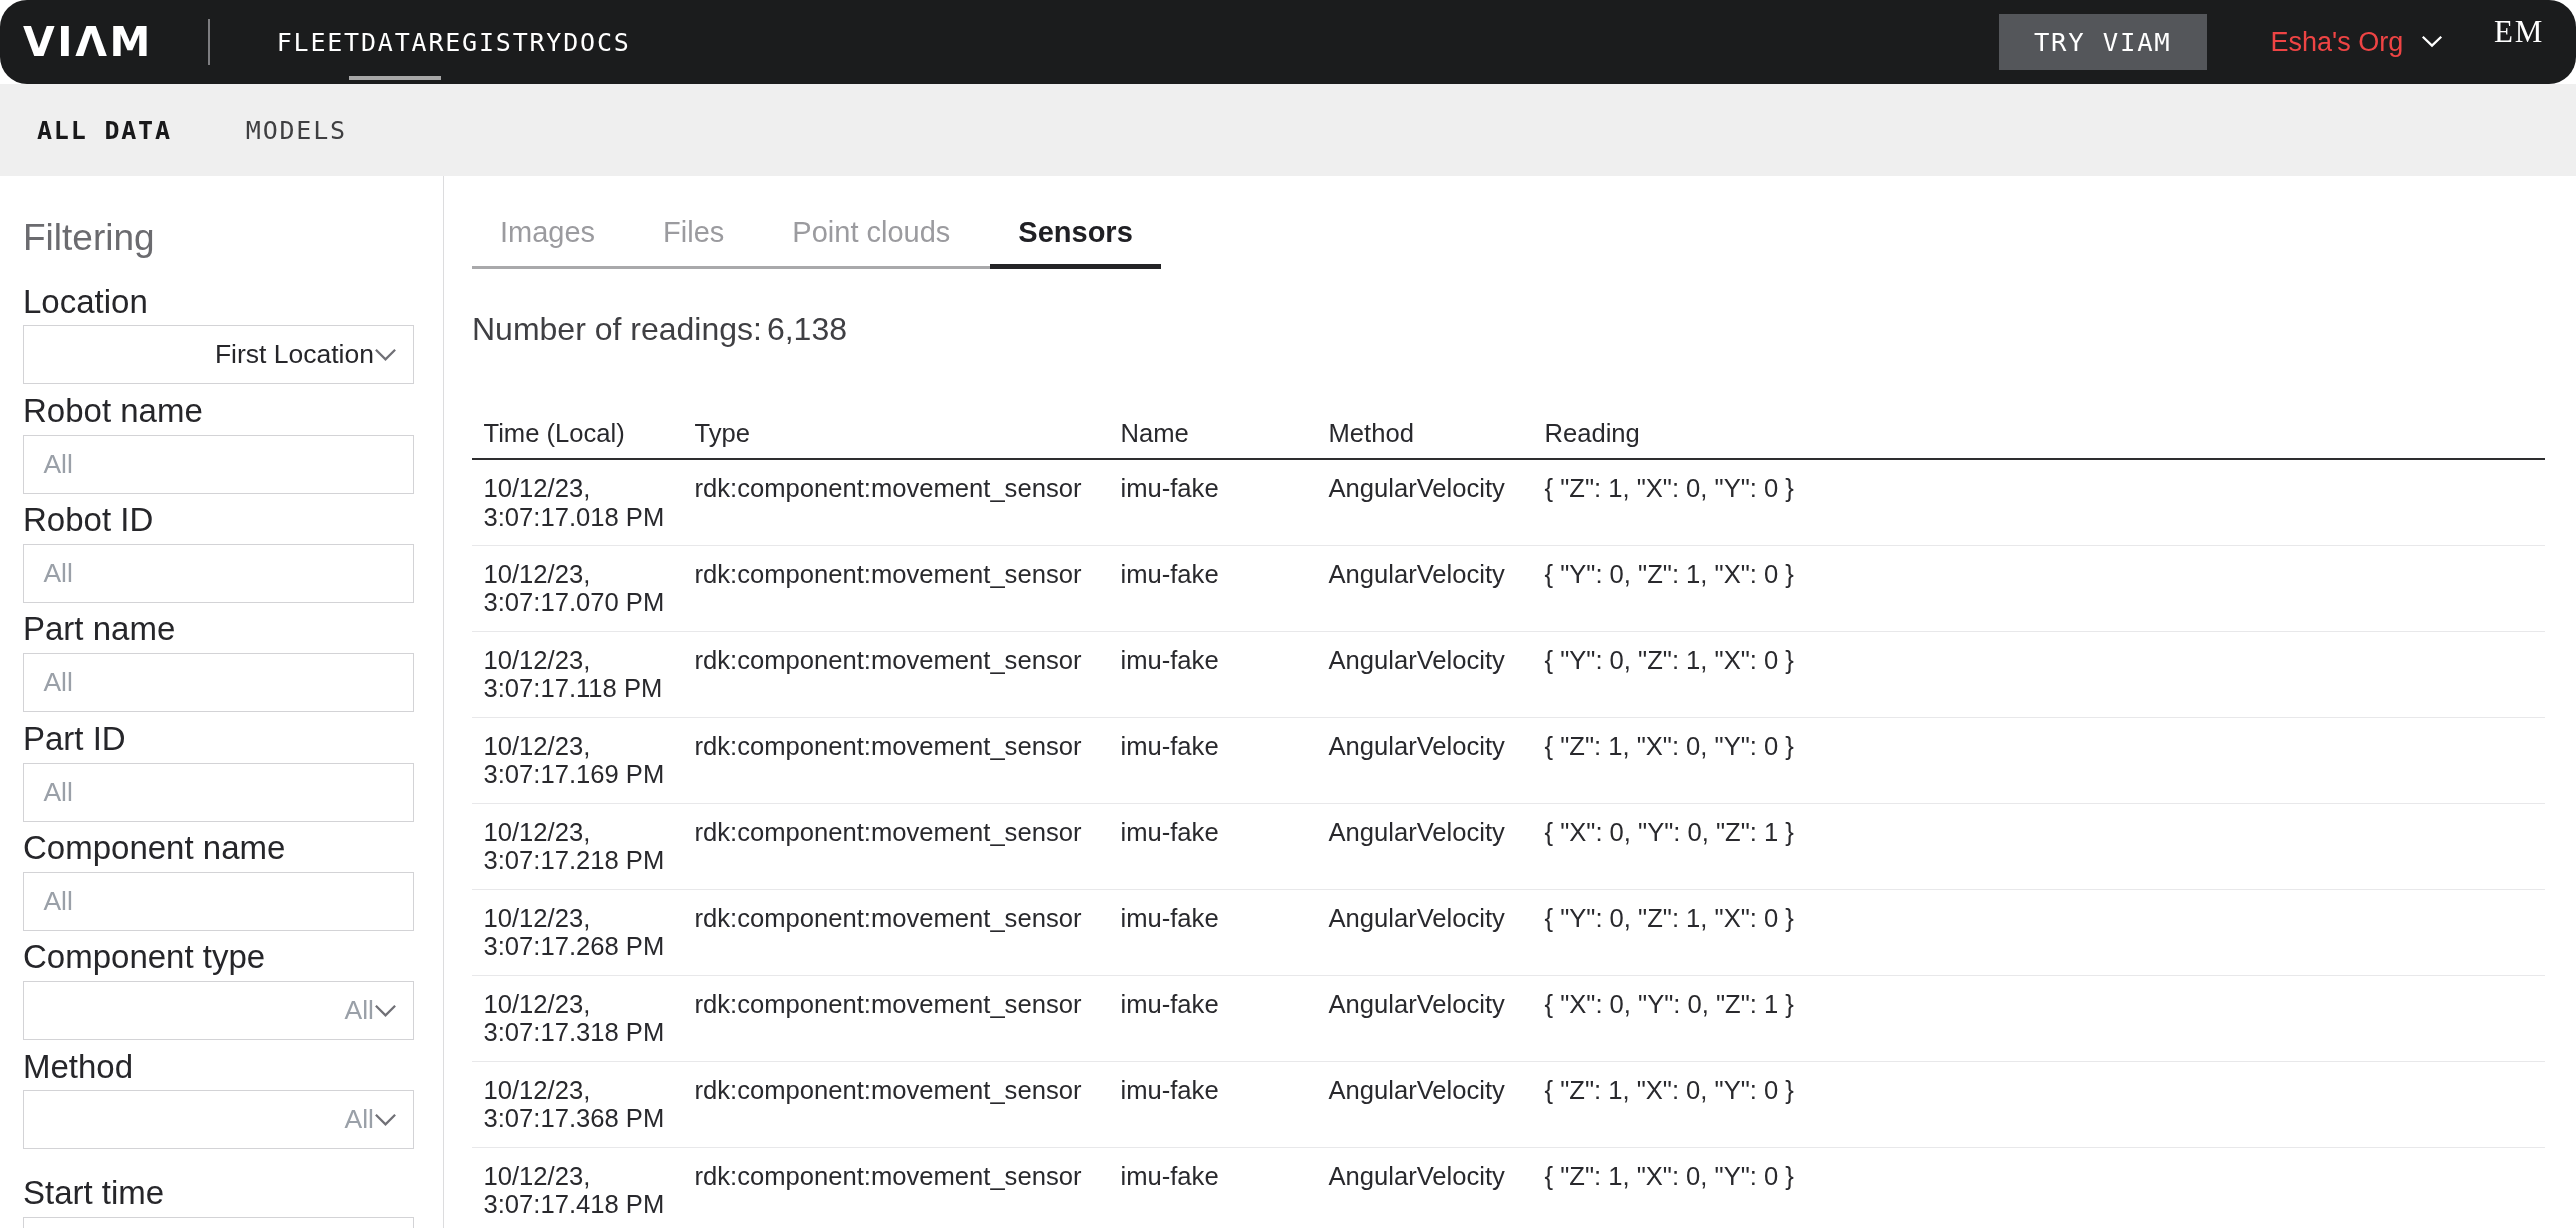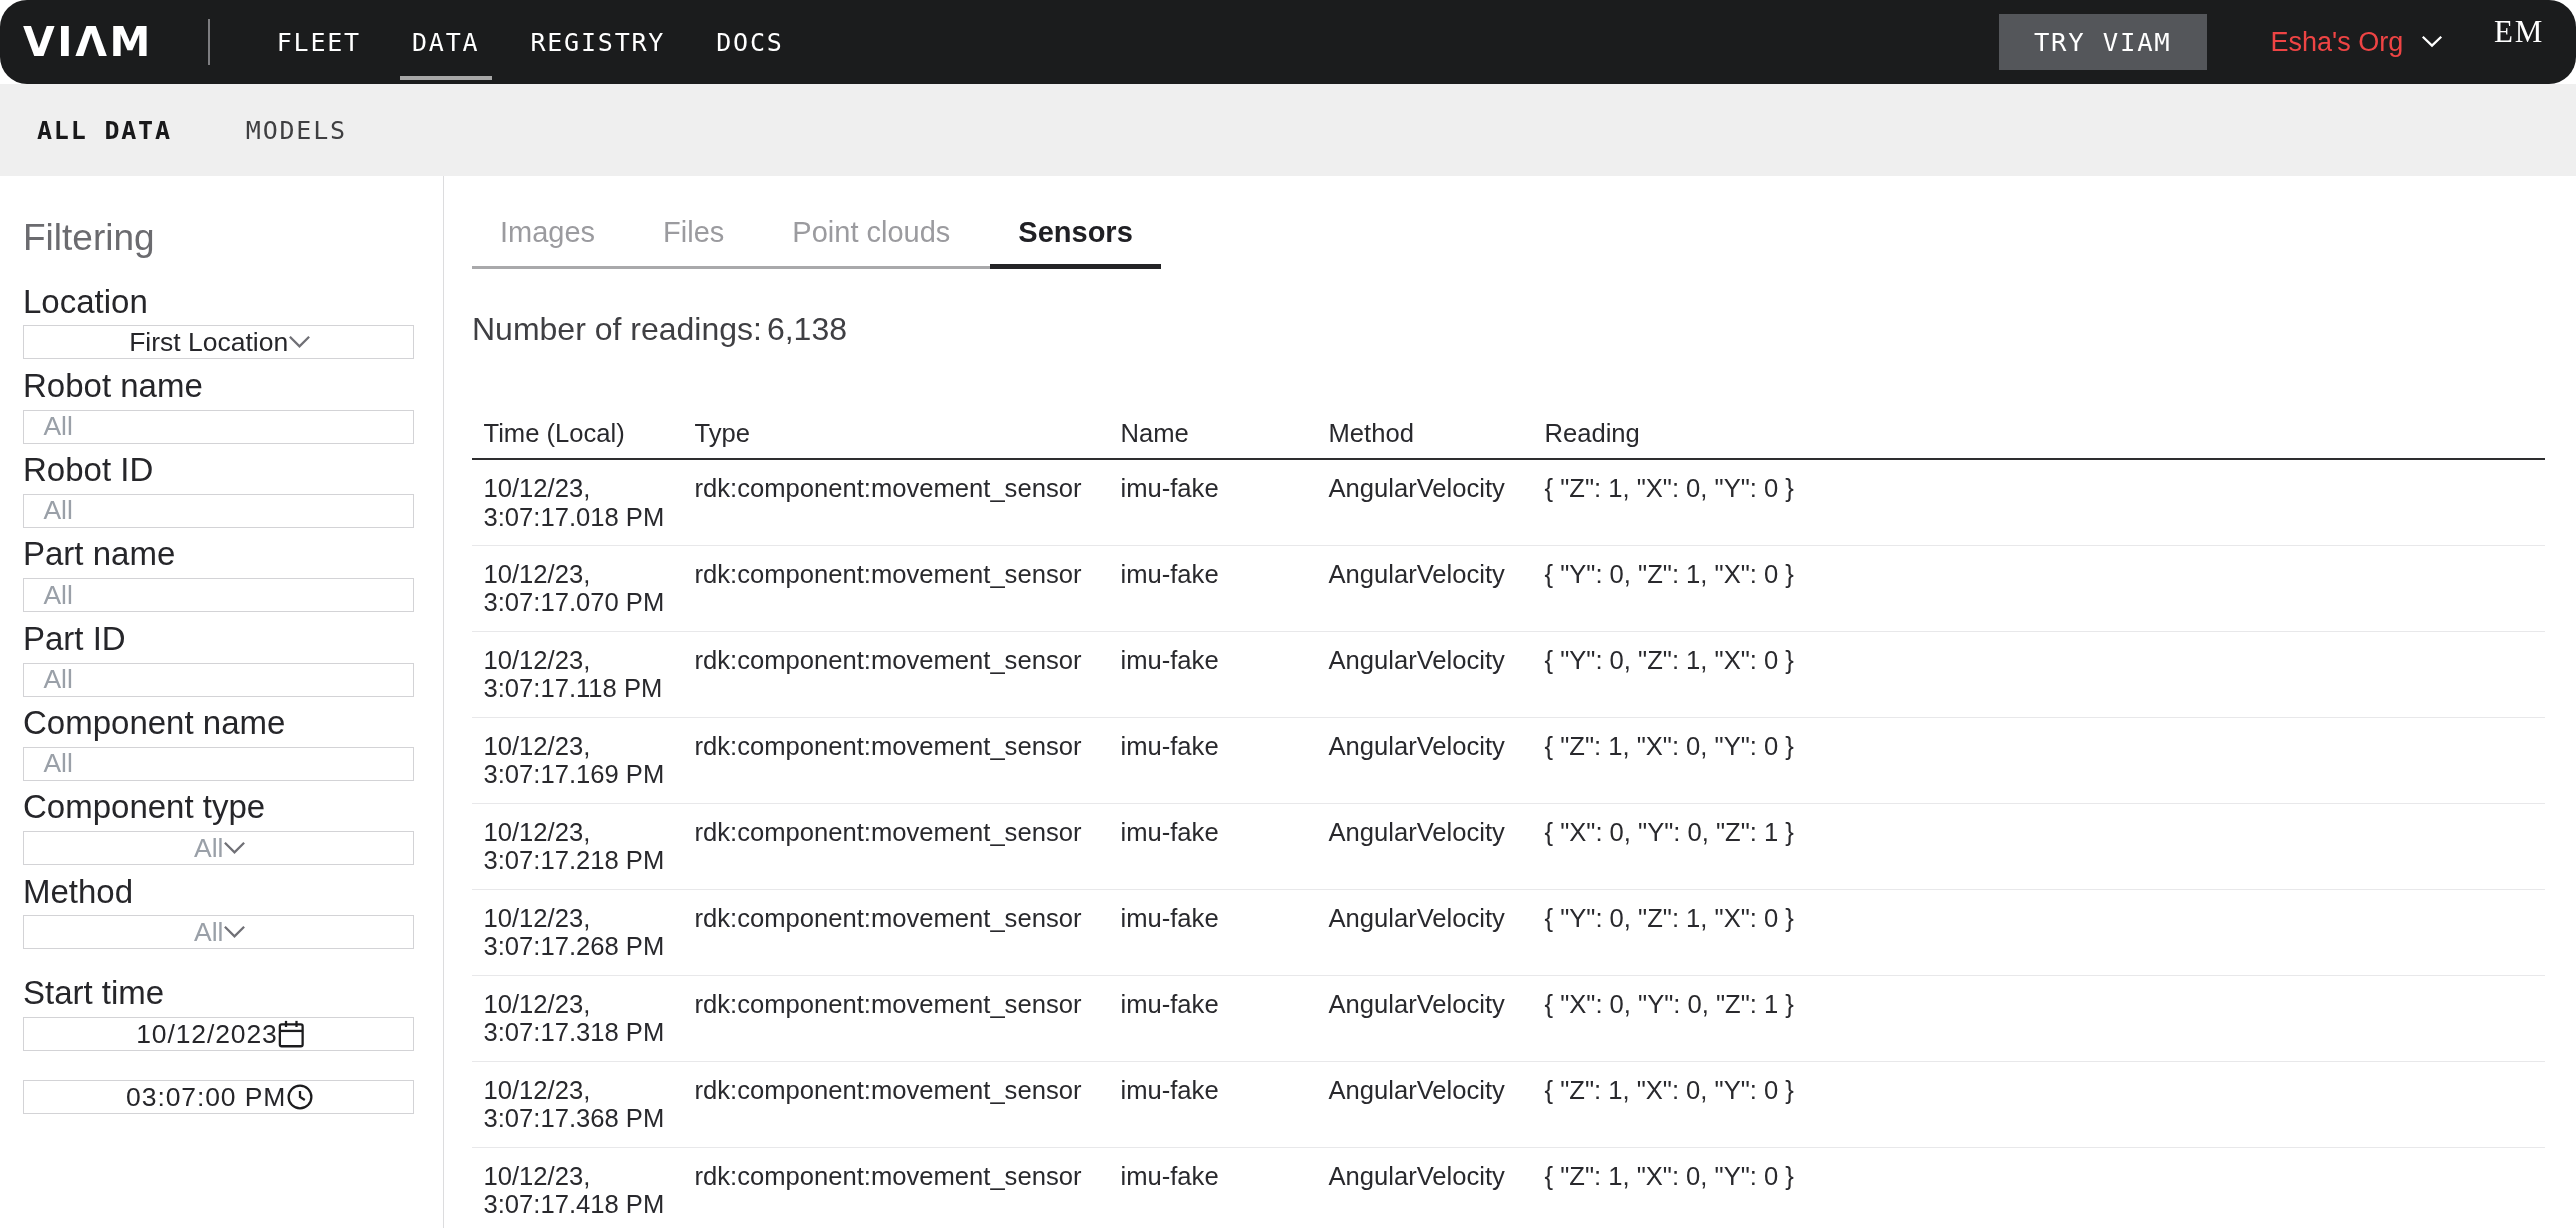--- a/index.html
+++ b/index.html
@@ -6,21 +6,21 @@
   html,body { width:2576px; height:1228px; overflow:hidden; background:#fff;
     font-family:"Liberation Sans", sans-serif; }
 
   
   .navbar { height:84px; background:#1b1c1d; display:flex; align-items:center;
     justify-content:space-between; padding:0 32px 0 23px;border-radius:27px; }
   .nav-left { display:flex; align-items:center; }
   .logo { color:#fff; font-family:"DejaVu Sans", sans-serif; font-weight:bold;
     font-size:41px; letter-spacing:2.6px; cursor:pointer; }
   .nav-divider { width:1.8px; height:46px; background:#7d7d80; margin-left:55px; }
-  .nav-items { display:flex; gap:51px; margin-left:67px; }
+  .nav-items { display:flex; margin-left:67px; }
   .nav-item { color:#fff; font-family:"DejaVu Sans Mono", monospace; font-size:25px;
     letter-spacing:1.8px; position:relative; cursor:pointer; text-decoration:none; }
   .nav-item.active::after { content:""; position:absolute; left:-12.4px; right:-12.4px;
     bottom:-23px; height:3.5px; background:#a7a7a7; }
   .nav-right { display:flex; }
   .try-viam { height:56px; padding:0 35px; background:#54565a; border:none;
     color:#fff; font-family:"DejaVu Sans Mono", monospace; font-size:25.6px;
     letter-spacing:1.8px; cursor:pointer; }
   .org-selector { display:flex; align-items:center; gap:17.6px; margin-left:64px;
     color:#ef4444; font-size:27px; cursor:pointer; }
@@ -36,22 +36,22 @@
   
   .content { display:flex; height:1071px; overflow:hidden; }
   .sidebar { width:444px; min-width:444px; border-right:0.9px solid #dcdcde;
     padding:39px 29px 0 23px; }
   .sidebar h2 { font-size:37px; line-height:46px; font-weight:normal; color:#6b6b6f; }
   .fgroup { margin-top:11.5px; }
   .fgroup.first { margin-top:25.6px; }
   .fgroup.gap-lg { margin-top:29px; }
   .fgroup label { display:block; font-size:33px; line-height:30px; font-weight:500;
     color:#26262a; margin-bottom:8.8px; }
-  .control { width:100%; height:34px; border:0.9px solid #d3d3d6; background:#fff;
-    display:flex; align-items:center; justify-content:center;
+  .control { width:100%; height:59px; border:0.9px solid #d3d3d6; background:#fff;
+    display:flex; align-items:center; justify-content:flex-end;
     padding:0 16px 0 19.4px; font-size:26.5px; color:#26262a; }
   .control .value { font-size:26.5px; color:#26262a; }
   .control .value.ph { color:#9aa0a8; }
   .control.picker .value { letter-spacing:0.9px; }
   input.control { display:block; font-family:"Liberation Sans", sans-serif;
     outline:none; padding:0 19.4px; }
   input.control::placeholder { color:#9aa0a8; opacity:1; }
   .time-gap { margin-top:29px; }
 
   

